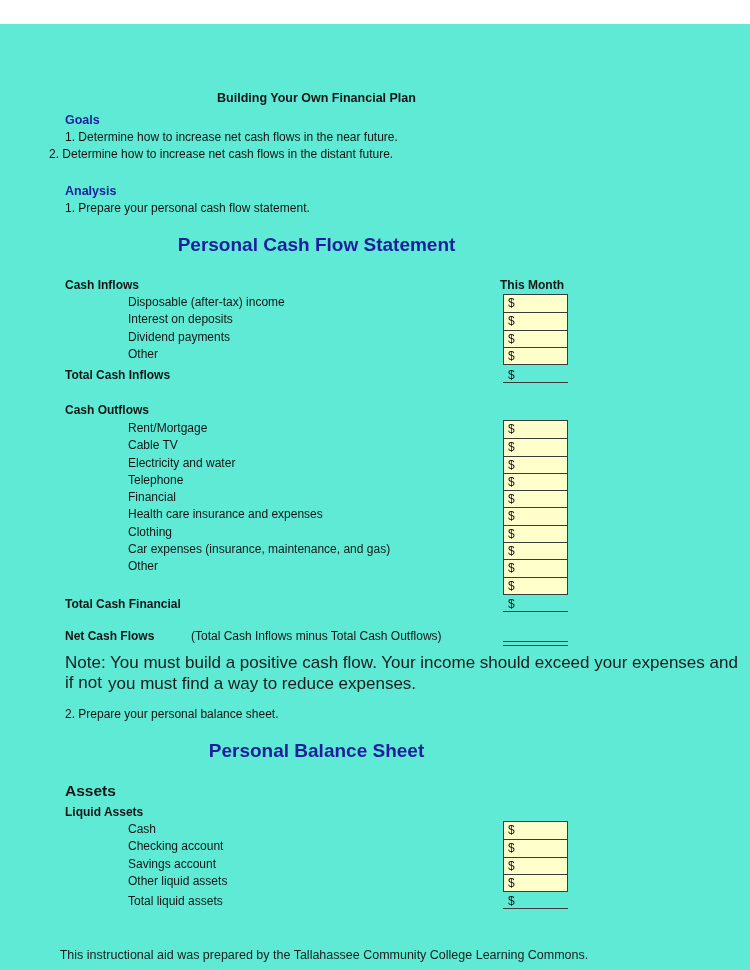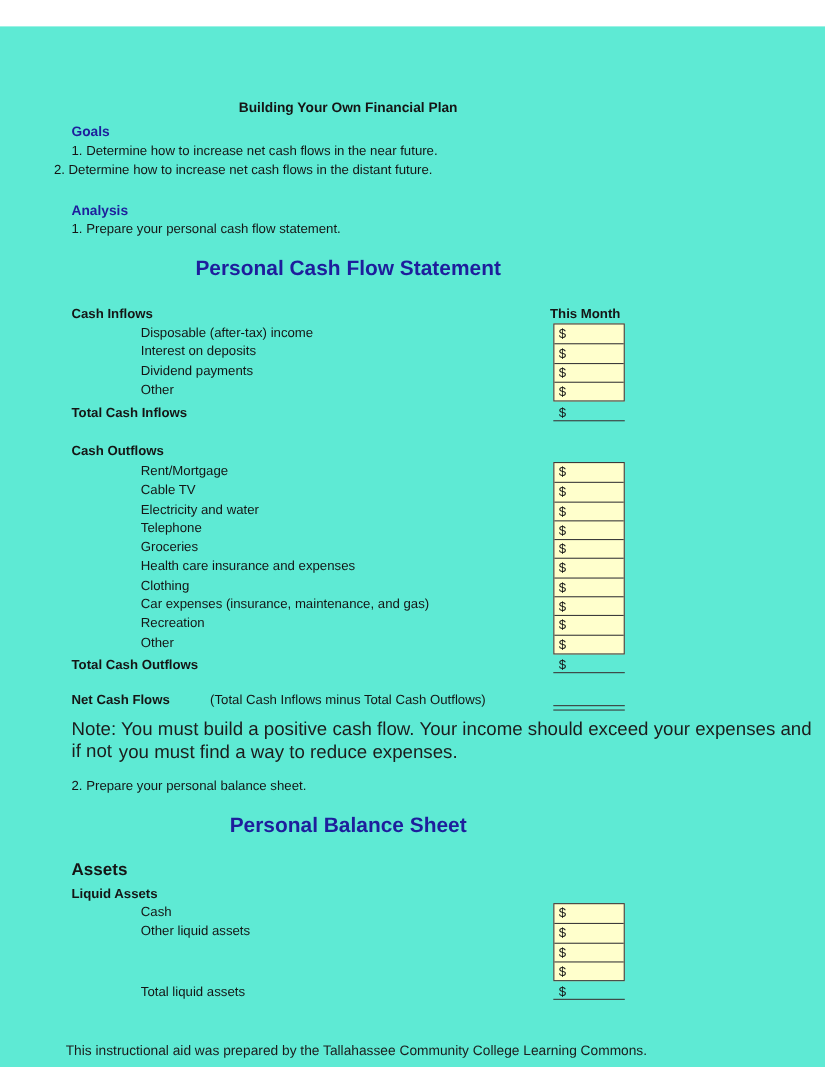--- a/index.html
+++ b/index.html
@@ -84,43 +84,42 @@
   </div>
 
   <div class="abs b" style="top:379px; left:65px;">Cash Outflows</div>
 
   <div class="abs fin-block" style="top:396px;">
     <div>
       <div class="tbl-label">Rent/Mortgage</div>
       <div class="tbl-label">Cable TV</div>
       <div class="tbl-label">Electricity and water</div>
       <div class="tbl-label">Telephone</div>
-      <div class="tbl-label">Groceries</div>
+      <div class="tbl-label">Financial</div>
       <div class="tbl-label">Health care insurance and expenses</div>
       <div class="tbl-label">Clothing</div>
       <div class="tbl-label">Car expenses (insurance, maintenance, and gas)</div>
-      <div class="tbl-label">Recreation</div>
       <div class="tbl-label">Other</div>
     </div>
     <div class="valcol">
       <div class="valcell">$</div>
       <div class="valcell">$</div>
       <div class="valcell">$</div>
       <div class="valcell">$</div>
       <div class="valcell">$</div>
       <div class="valcell">$</div>
       <div class="valcell">$</div>
       <div class="valcell">$</div>
       <div class="valcell">$</div>
       <div class="valcell">$</div>
     </div>
   </div>
 
   <div class="abs total-row" style="top:572px;">
-    <span class="total-label">Total Cash Outflows</span>
+    <span class="total-label">Total Cash Financial</span>
     <span class="total-cell">$</span>
   </div>
 
   <div class="abs total-row" style="top:604px;">
     <span class="total-label">Net Cash Flows</span>
     <span class="net-paren">(Total Cash Inflows minus Total Cash Outflows)</span>
     <span class="dbl-line"></span>
   </div>
 
   <div class="abs note-line" style="top:629px; left:65px;">Note: You must build a positive cash flow.  Your income should exceed your expenses and if not</div>
@@ -129,20 +128,22 @@
   <div class="abs body-line" style="top:683px; left:65px;">2. Prepare your personal balance sheet.</div>
 
   <div class="abs big-title" style="top:716px;">Personal Balance Sheet</div>
 
   <div class="abs assets-h" style="top:758px; left:65px;">Assets</div>
   <div class="abs sub-h" style="top:781px; left:65px;">Liquid Assets</div>
 
   <div class="abs fin-block" style="top:797px;">
     <div>
       <div class="tbl-label">Cash</div>
+      <div class="tbl-label">Checking account</div>
+      <div class="tbl-label">Savings account</div>
       <div class="tbl-label">Other liquid assets</div>
     </div>
     <div class="valcol">
       <div class="valcell">$</div>
       <div class="valcell">$</div>
       <div class="valcell">$</div>
       <div class="valcell">$</div>
     </div>
   </div>
 

